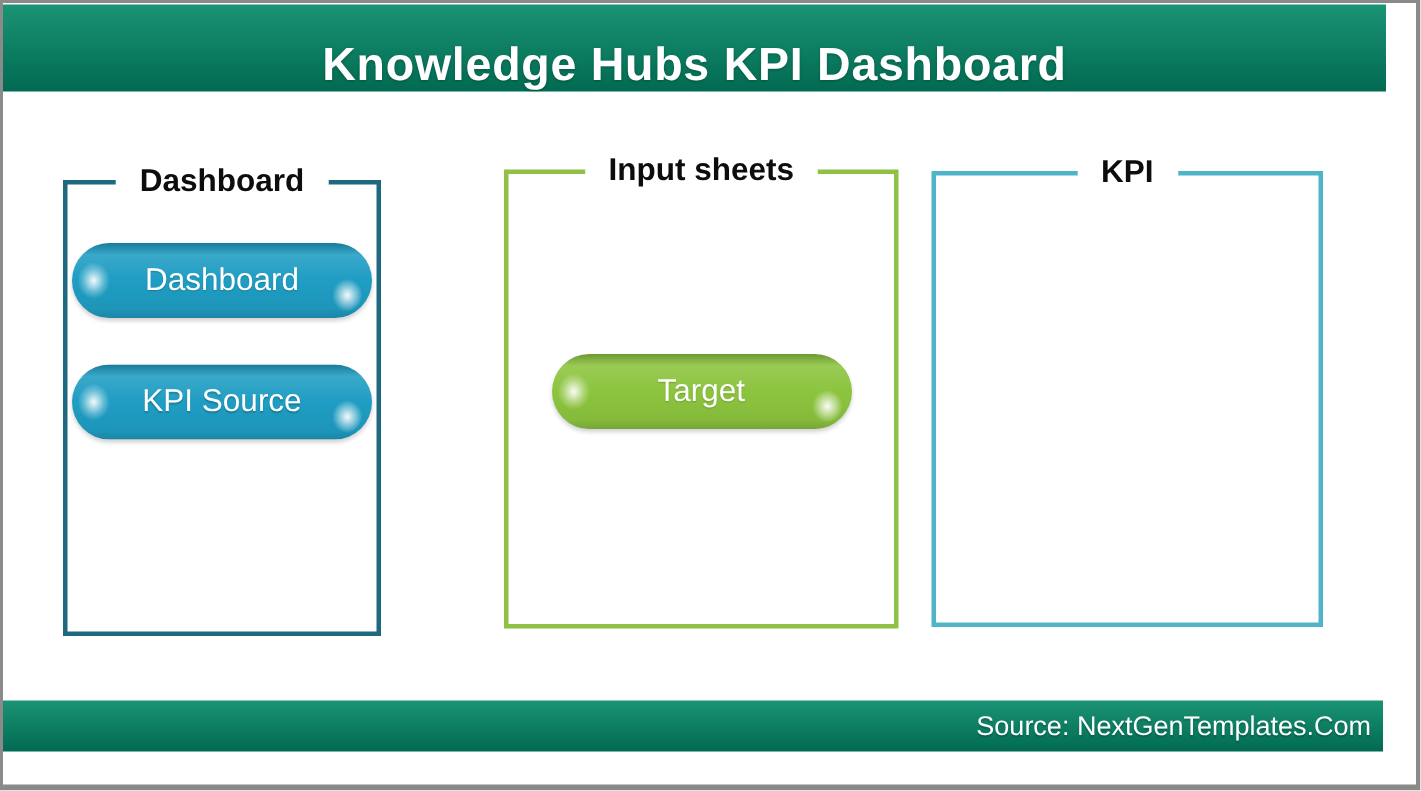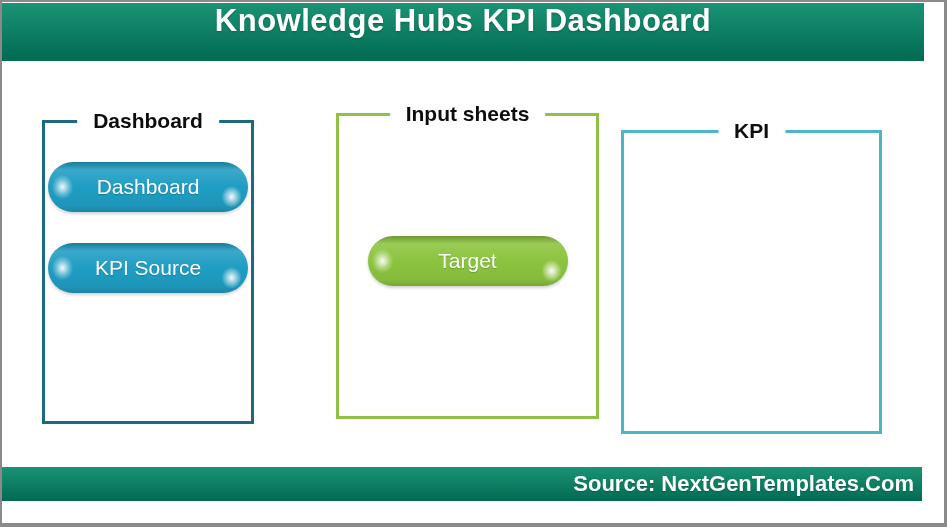--- a/index.html
+++ b/index.html
@@ -14,38 +14,38 @@
     border-color:#8a8a8a;
     border-width:2px 3px 4px 2px;
     overflow:hidden;
   }
 
   
   .header-bar {
     position:absolute; left:0; top:1px;
     width:922px; height:58px;
     background:linear-gradient(180deg, var(--grad-top,#1b9374) 0%, var(--grad-bottom,#016a52) 100%);
-    display:flex; align-items:flex-start; justify-content:center;
+    display:flex; align-items:flex-end; justify-content:center;
   }
   .header-title {
     color:#ffffff; font-size:31px; font-weight:bold;
     letter-spacing:.5px;
     text-shadow:0 1px 2px rgba(0,0,0,.25);
     white-space:nowrap;
   }
 
   
   .group-box {
     position:absolute;
     border:3px solid var(--accent,#1e6880);
     background:transparent;
   }
   .group-box.g0 { left:40px;  top:118px; width:212px; height:304px; }
   .group-box.g1 { left:334px; top:111px; width:263px; height:306px; }
-  .group-box.g2 { left:619px; top:128px; width:261px; height:304px; }
+  .group-box.g2 { left:619px; top:112px; width:261px; height:304px; }
 
   .group-title {
     position:absolute; top:-17px; left:50%;
     transform:translateX(-50%);
     background:#ffffff;
     padding:0 16px;
     font-size:21px; font-weight:bold; color:#0d0d0d;
     white-space:nowrap;
     line-height:30px;
   }
@@ -89,21 +89,21 @@
 
   
   .footer-bar {
     position:absolute; left:0; bottom:22px;
     width:920px; height:34px;
     background:linear-gradient(180deg, var(--grad-top,#1b9374) 0%, var(--grad-bottom,#016a52) 100%);
     display:flex; align-items:center; justify-content:flex-end;
     padding-right:8px;
   }
   .footer-text {
-    color:#ffffff; font-size:22px; font-weight:bold;
+    color:#ffffff; font-size:18px; font-weight:normal;
     white-space:nowrap;
     text-shadow:0 1px 1px rgba(0,0,0,.2);
   }
 </style>
 </head>
 <body>
 
 <div class="page" style="--grad-top: #1b9374; --grad-bottom: #016a52;">
 
   <div class="header-bar">

